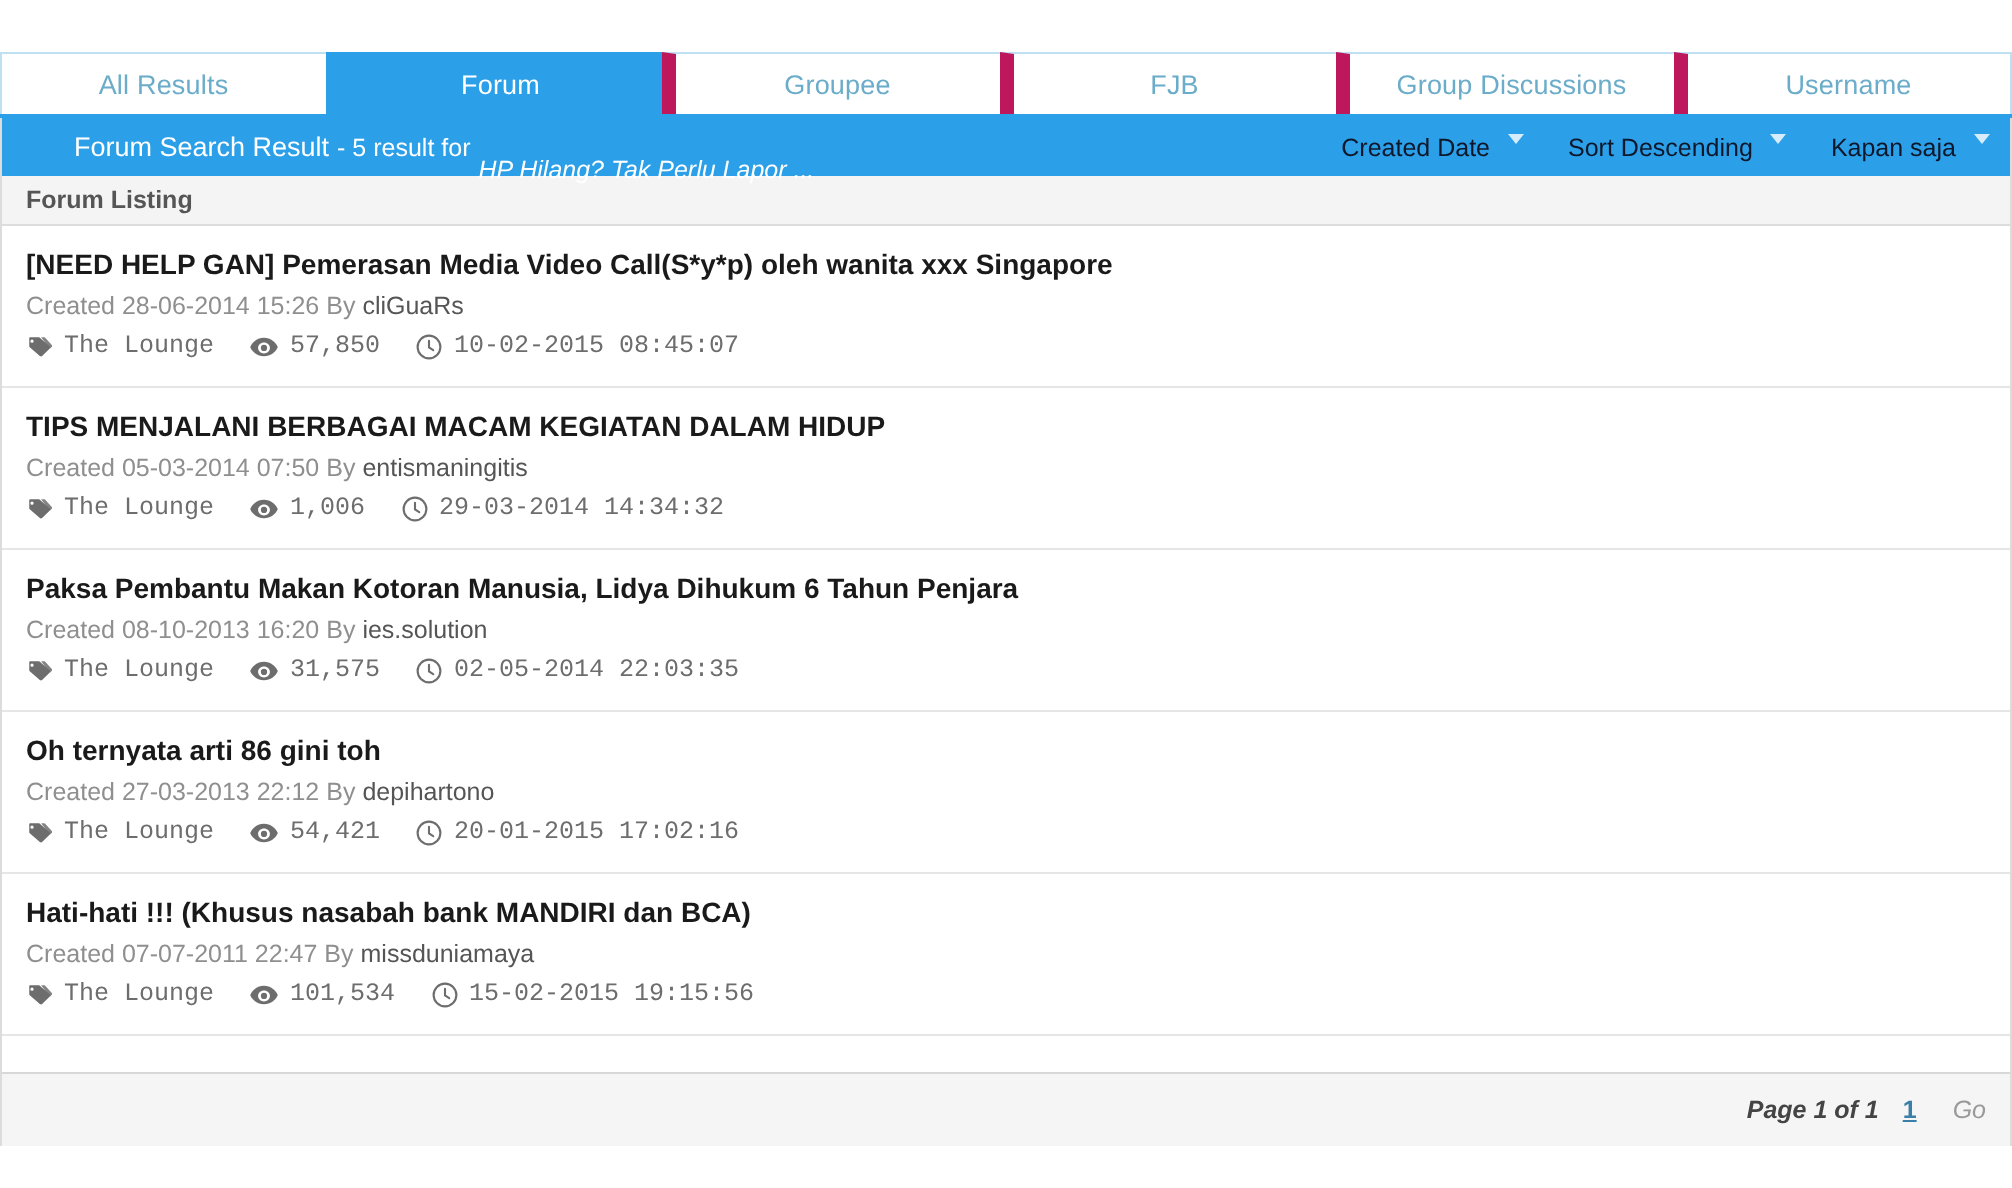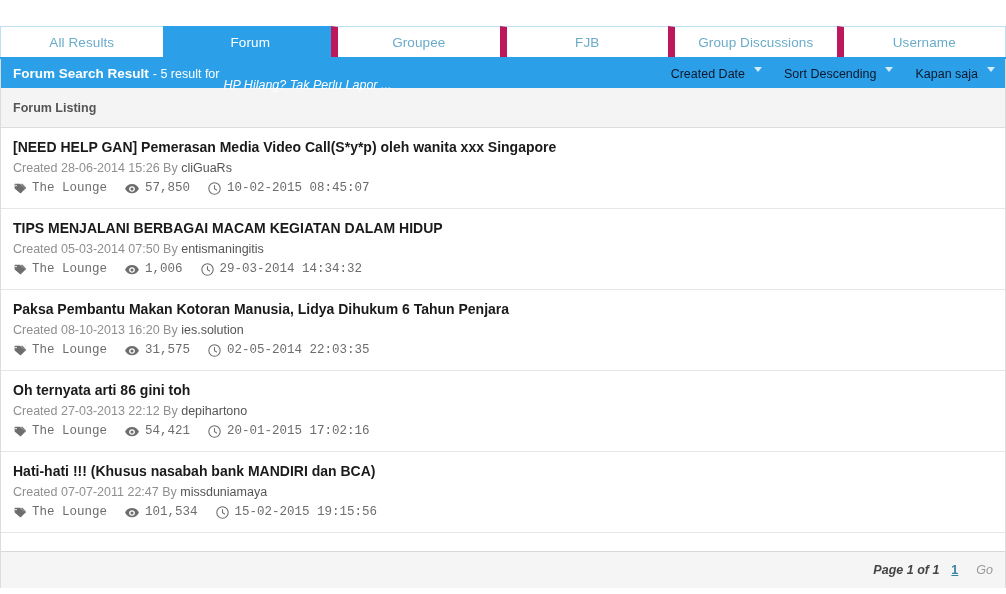--- a/index.html
+++ b/index.html
@@ -60,23 +60,24 @@
   .resulthead {
     background: #2b9fe8;
     color: #ffffff;
     height: 29px;
     display: flex;
     align-items: center;
     padding: 0 10px 0 12px;
     box-sizing: border-box;
   }
   .resulthead .title {
-    font-weight: bold;
+    font-weight: normal;
     font-size: 13.5px;
     white-space: nowrap;
+    margin-left: 24px;
   }
   .resulthead .subtitle {
     font-size: 12.5px;
     margin-left: 4px;
     white-space: nowrap;
   }
   .resulthead .query {
     font-style: italic;
     font-size: 12.5px;
     margin-top: 23px;
@@ -97,21 +98,21 @@
     border-right: 4px solid transparent;
     border-top: 5px solid #d6ecfa;
     margin-left: 9px;
     display: inline-block;
   }
 
   
   .subhead {
     background: #f4f4f4;
     border-bottom: 1px solid #dddddd;
-    height: 40px;
+    height: 25px;
     display: flex;
     align-items: center;
     padding-left: 12px;
     box-sizing: border-box;
     font-size: 12.5px;
     color: #555555;
     font-weight: bold;
   }
 
   

